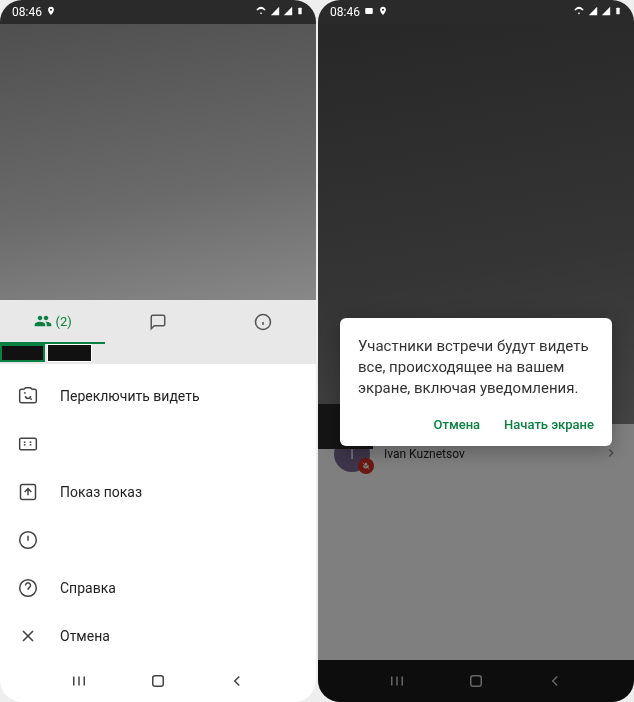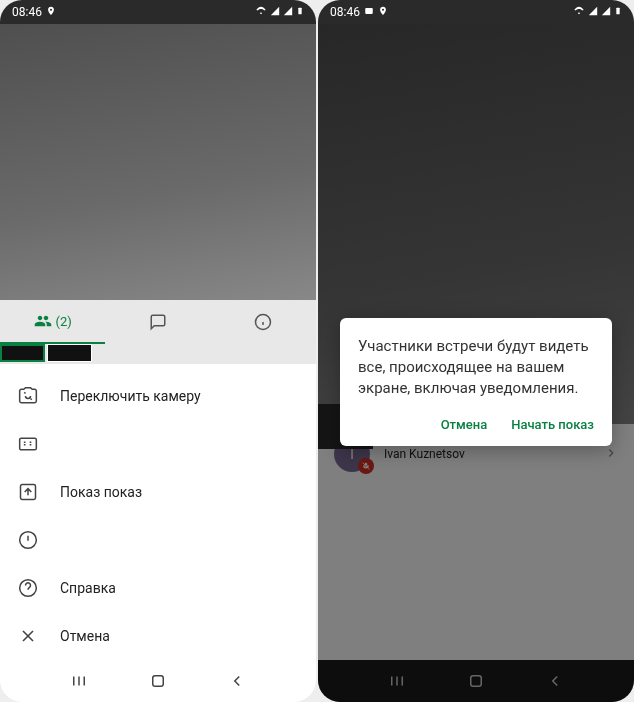--- a/index.html
+++ b/index.html
@@ -219,21 +219,21 @@
 
   <div class="menu">
     <div class="menu-item">
       <span class="menu-icon">
           <svg width="20" height="20" viewBox="0 0 24 24" fill="none" stroke="#444" stroke-width="1.8">
             <path d="M20 4h-3l-2-2H9L7 4H4a2 2 0 00-2 2v12a2 2 0 002 2h16a2 2 0 002-2V6a2 2 0 00-2-2z"></path>
             <path d="M15 12a3 3 0 11-6 0"></path>
             <path d="M9 9l-1.5-1.5M15 15l1.5 1.5"></path>
           </svg>
         </span>
-      <span>Переключить камеру</span>
+      <span>Переключить видеть</span>
     </div>
     <div class="menu-item">
       <span class="menu-icon">
           <svg width="20" height="20" viewBox="0 0 24 24" fill="none" stroke="#444" stroke-width="1.8">
             <rect x="2" y="5" width="20" height="14" rx="2"></rect>
             <path d="M7 13h2M7 10h2M14 13h2M14 10h2"></path>
           </svg>
         </span>
     </div>
     <div class="menu-item">
@@ -344,21 +344,21 @@
   </div>
 
   <div class="thumb-area-s2"></div>
 
   <div class="dim-overlay"></div>
 
   <div class="dialog">
     <div class="dialog-text">Участники встречи будут видеть все, происходящее на вашем экране, включая уведомления.</div>
     <div class="dialog-actions">
       <span class="dialog-btn">Отмена</span>
-      <span class="dialog-btn">Начать показ</span>
+      <span class="dialog-btn">Начать экране</span>
     </div>
   </div>
 
   <div class="nav-bar dark-nav">
     <div class="nav-btn">
         <svg width="18" height="18" viewBox="0 0 24 24" fill="none" stroke="#ccc" stroke-width="2">
           <line x1="5" y1="6" x2="5" y2="18"></line>
           <line x1="12" y1="6" x2="12" y2="18"></line>
           <line x1="19" y1="6" x2="19" y2="18"></line>
         </svg>

